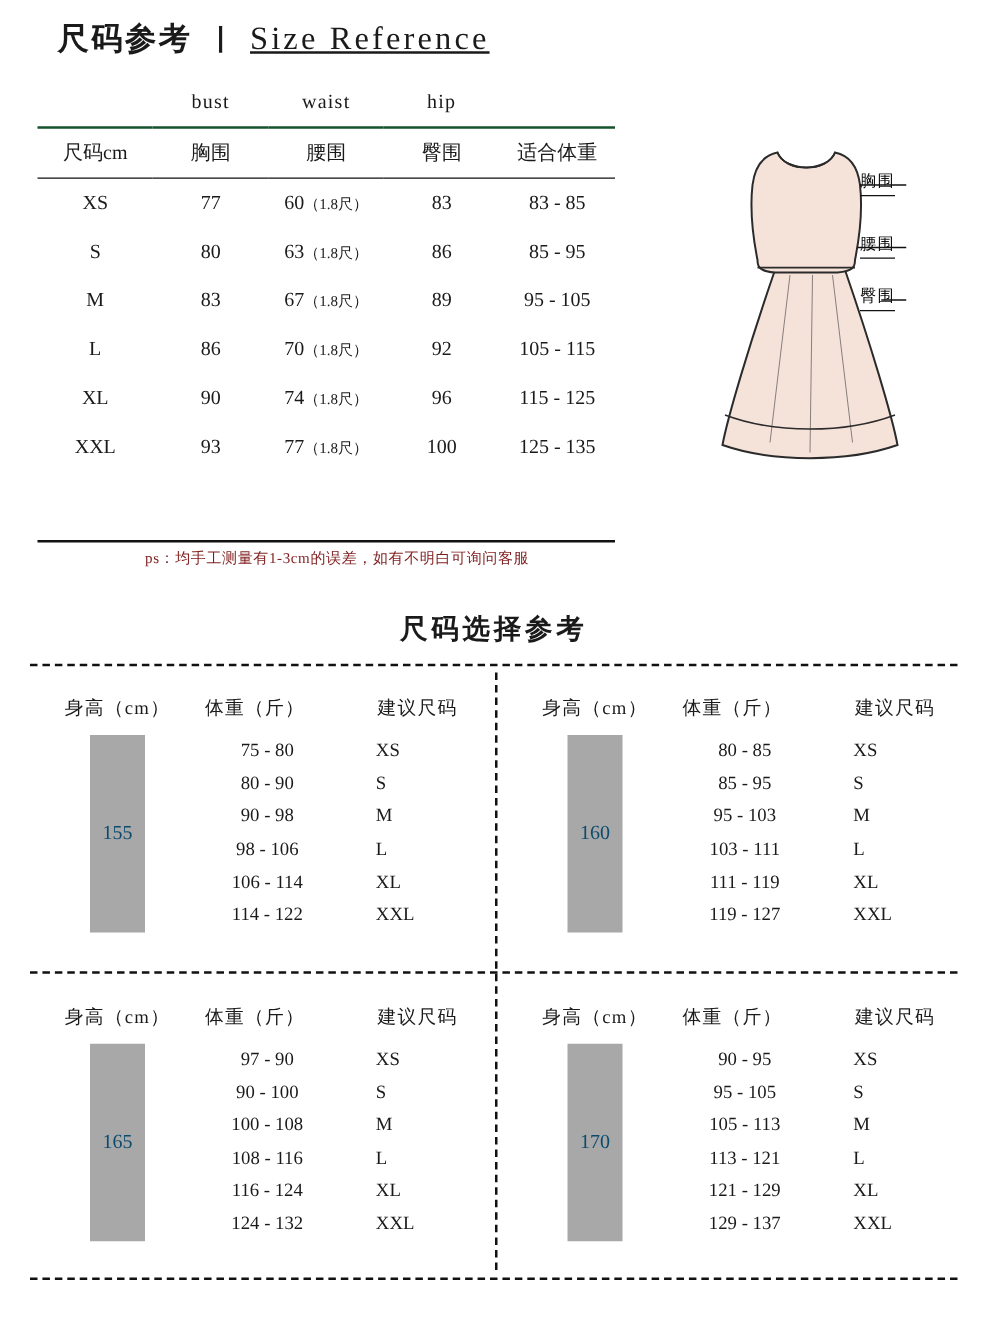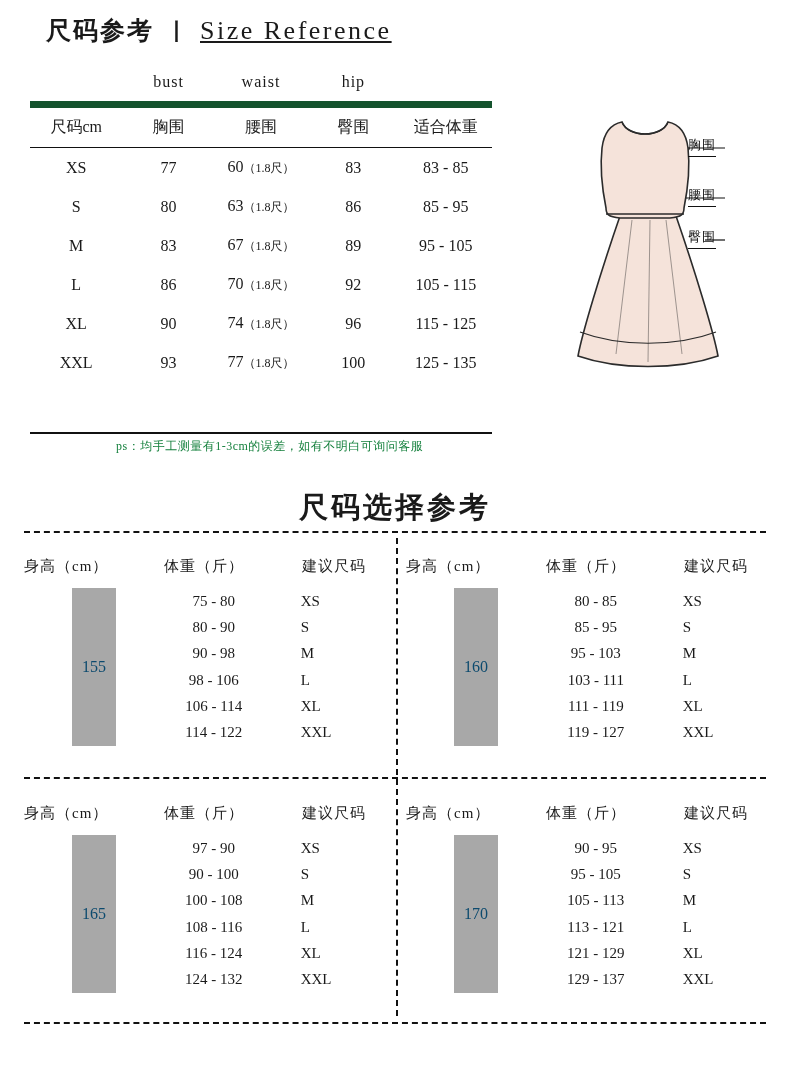--- a/index.html
+++ b/index.html
@@ -64,21 +64,21 @@
     font-size: 17px;
     font-family: "Liberation Serif", serif;
     letter-spacing: 1px;
   }
   .head-row td {
     font-size: 16px;
     height: 32px;
     font-weight: normal;
   }
   .rule-top {
-    border-top: 7px solid #14532d;
+    border-top: 2px solid #14532d;
   }
   .rule-thin {
     border-top: 1px solid #111;
   }
   .small-paren {
     font-size: 12px;
   }
   .cell-waist {
     font-size: 15px;
   }
@@ -91,21 +91,21 @@
     left: 30px;
     top: 432px;
     width: 462px;
     border-top: 2px solid #111;
   }
   .ps-note {
     position: absolute;
     left: 116px;
     top: 438px;
     font-size: 12px;
-    color: #15803d;
+    color: #7f1d1d;
     letter-spacing: 0.5px;
   }
 
   
   .dress-box {
     position: absolute;
     left: 520px;
     top: 104px;
     width: 250px;
     height: 270px;
@@ -126,21 +126,21 @@
   .lbl-waist { left: 168px; top: 82px; }
   .lbl-hip { left: 168px; top: 124px; }
 
   
   .section-title {
     position: absolute;
     top: 488px;
     left: 0;
     width: 790px;
     text-align: center;
-    font-size: 29px;
+    font-size: 22px;
     font-weight: bold;
     letter-spacing: 3px;
   }
 
   .dash-line {
     position: absolute;
     left: 24px;
     width: 742px;
     border-top: 2px dashed #111;
   }
@@ -165,21 +165,21 @@
   .q2 { left: 406px; top: 540px; }
   .q3 { left: 24px;  top: 787px; }
   .q4 { left: 406px; top: 787px; }
 
   .quad .col-heads {
     display: flex;
     padding-top: 17px;
     font-size: 15px;
     letter-spacing: 1px;
   }
-  .quad .ch-height { width: 140px; }
+  .quad .ch-height { width: 140px; text-align: center; }
   .quad .ch-weight { width: 115px; text-align: left; }
   .quad .ch-size   { width: 110px; text-align: center; }
 
   .quad .body {
     position: relative;
     margin-top: 12px;
     display: flex;
   }
   .height-col {
     width: 140px;

